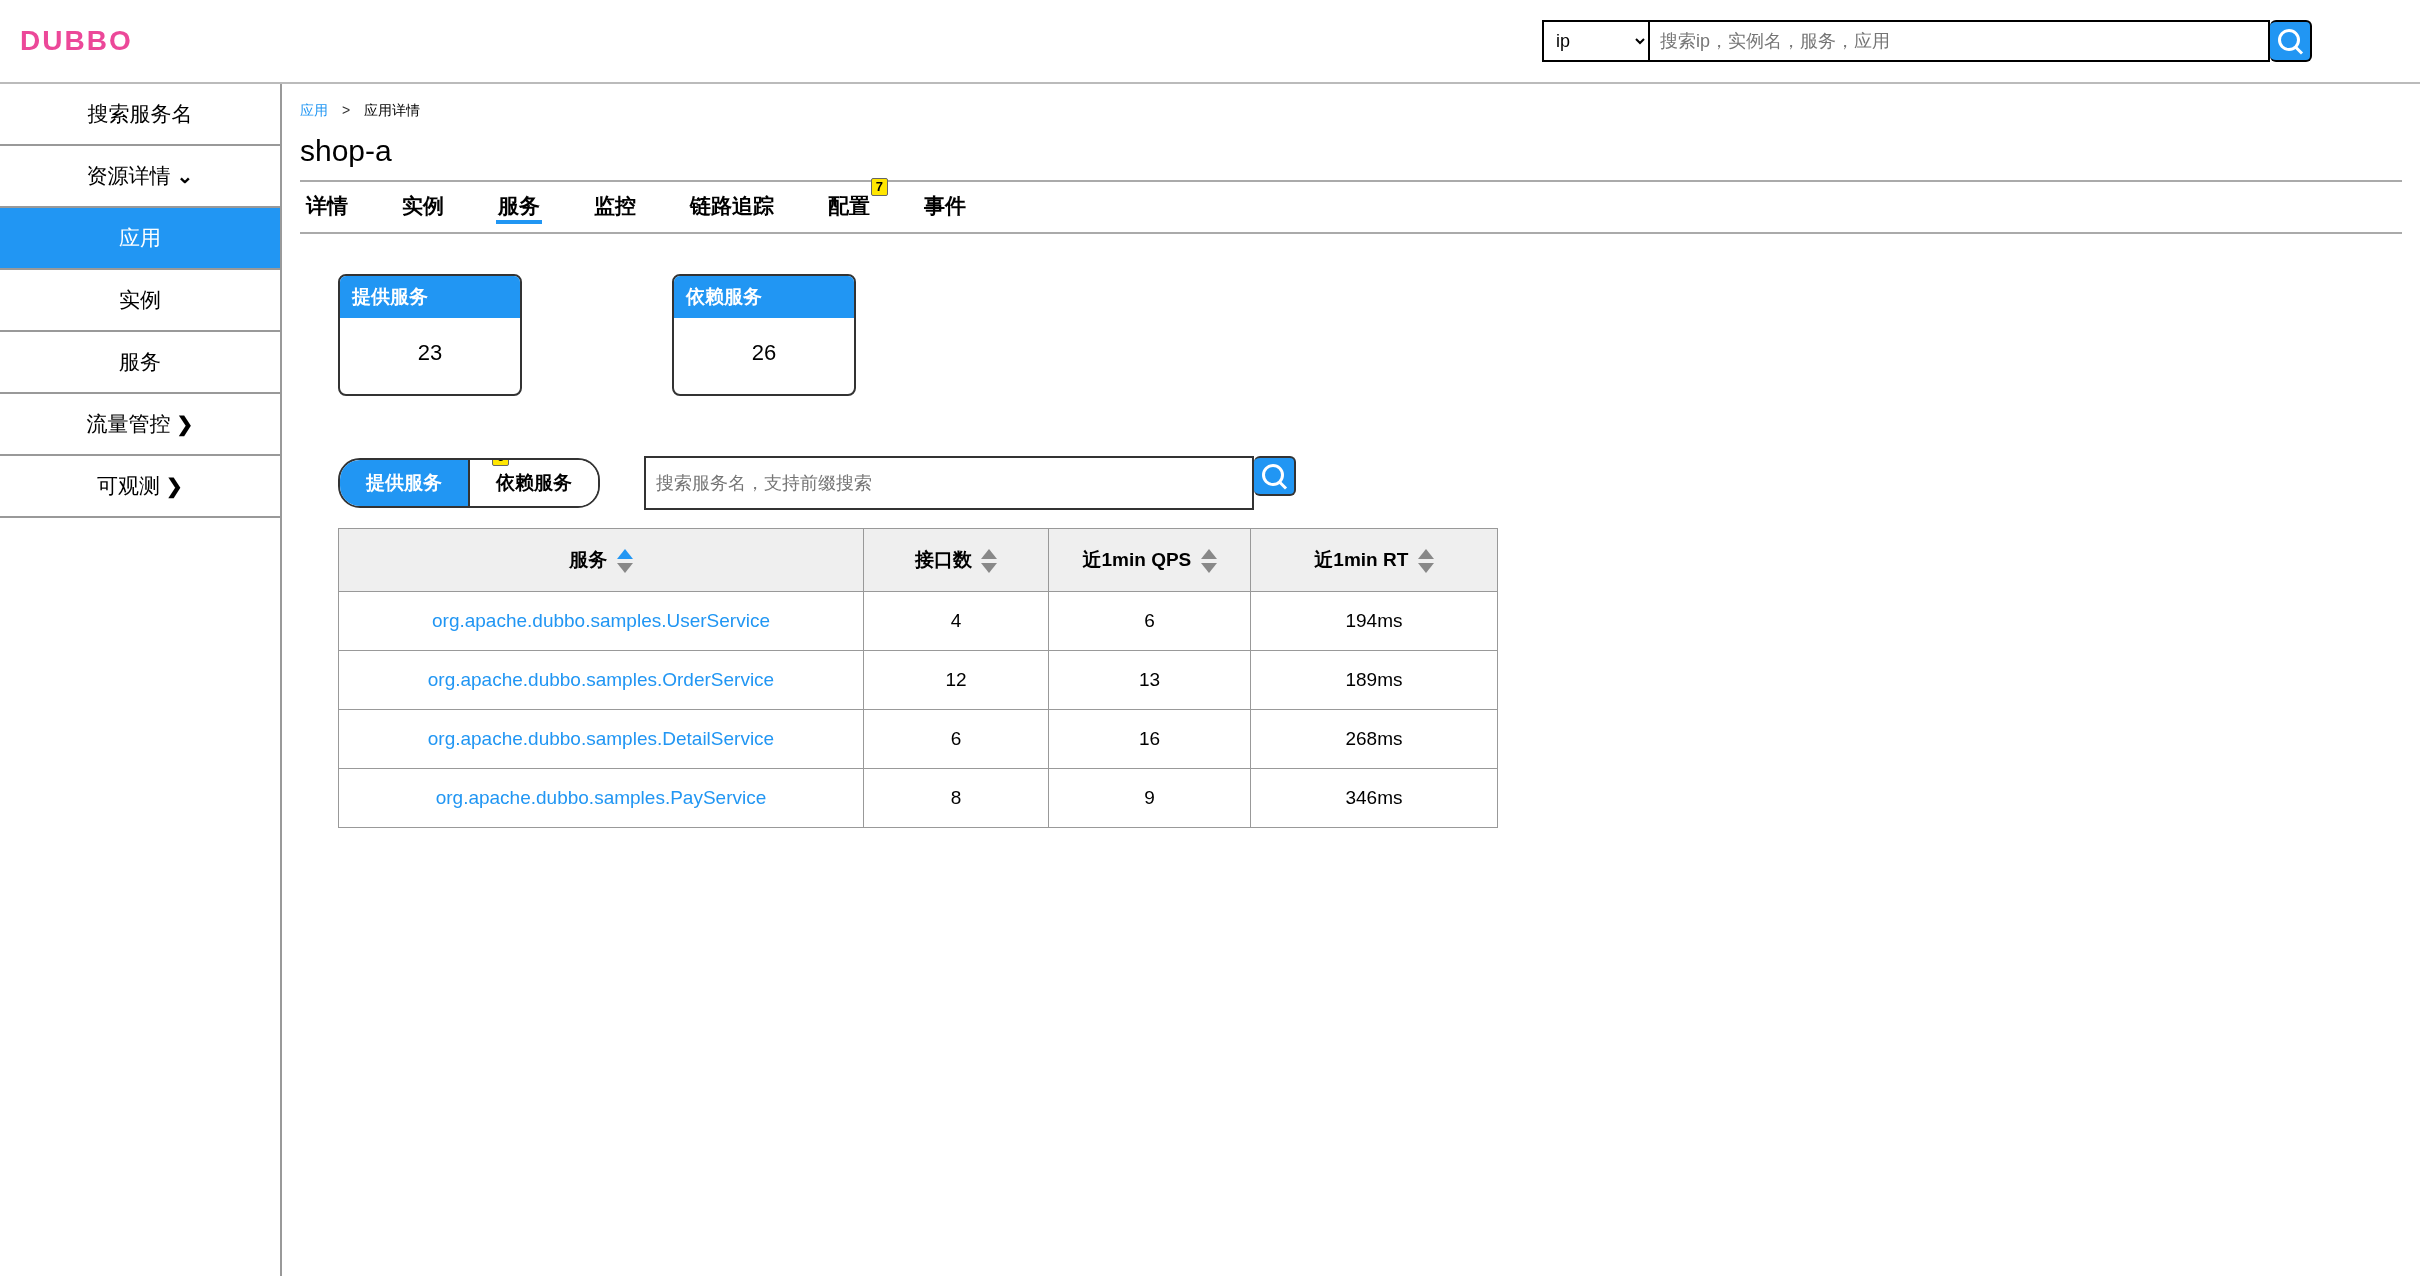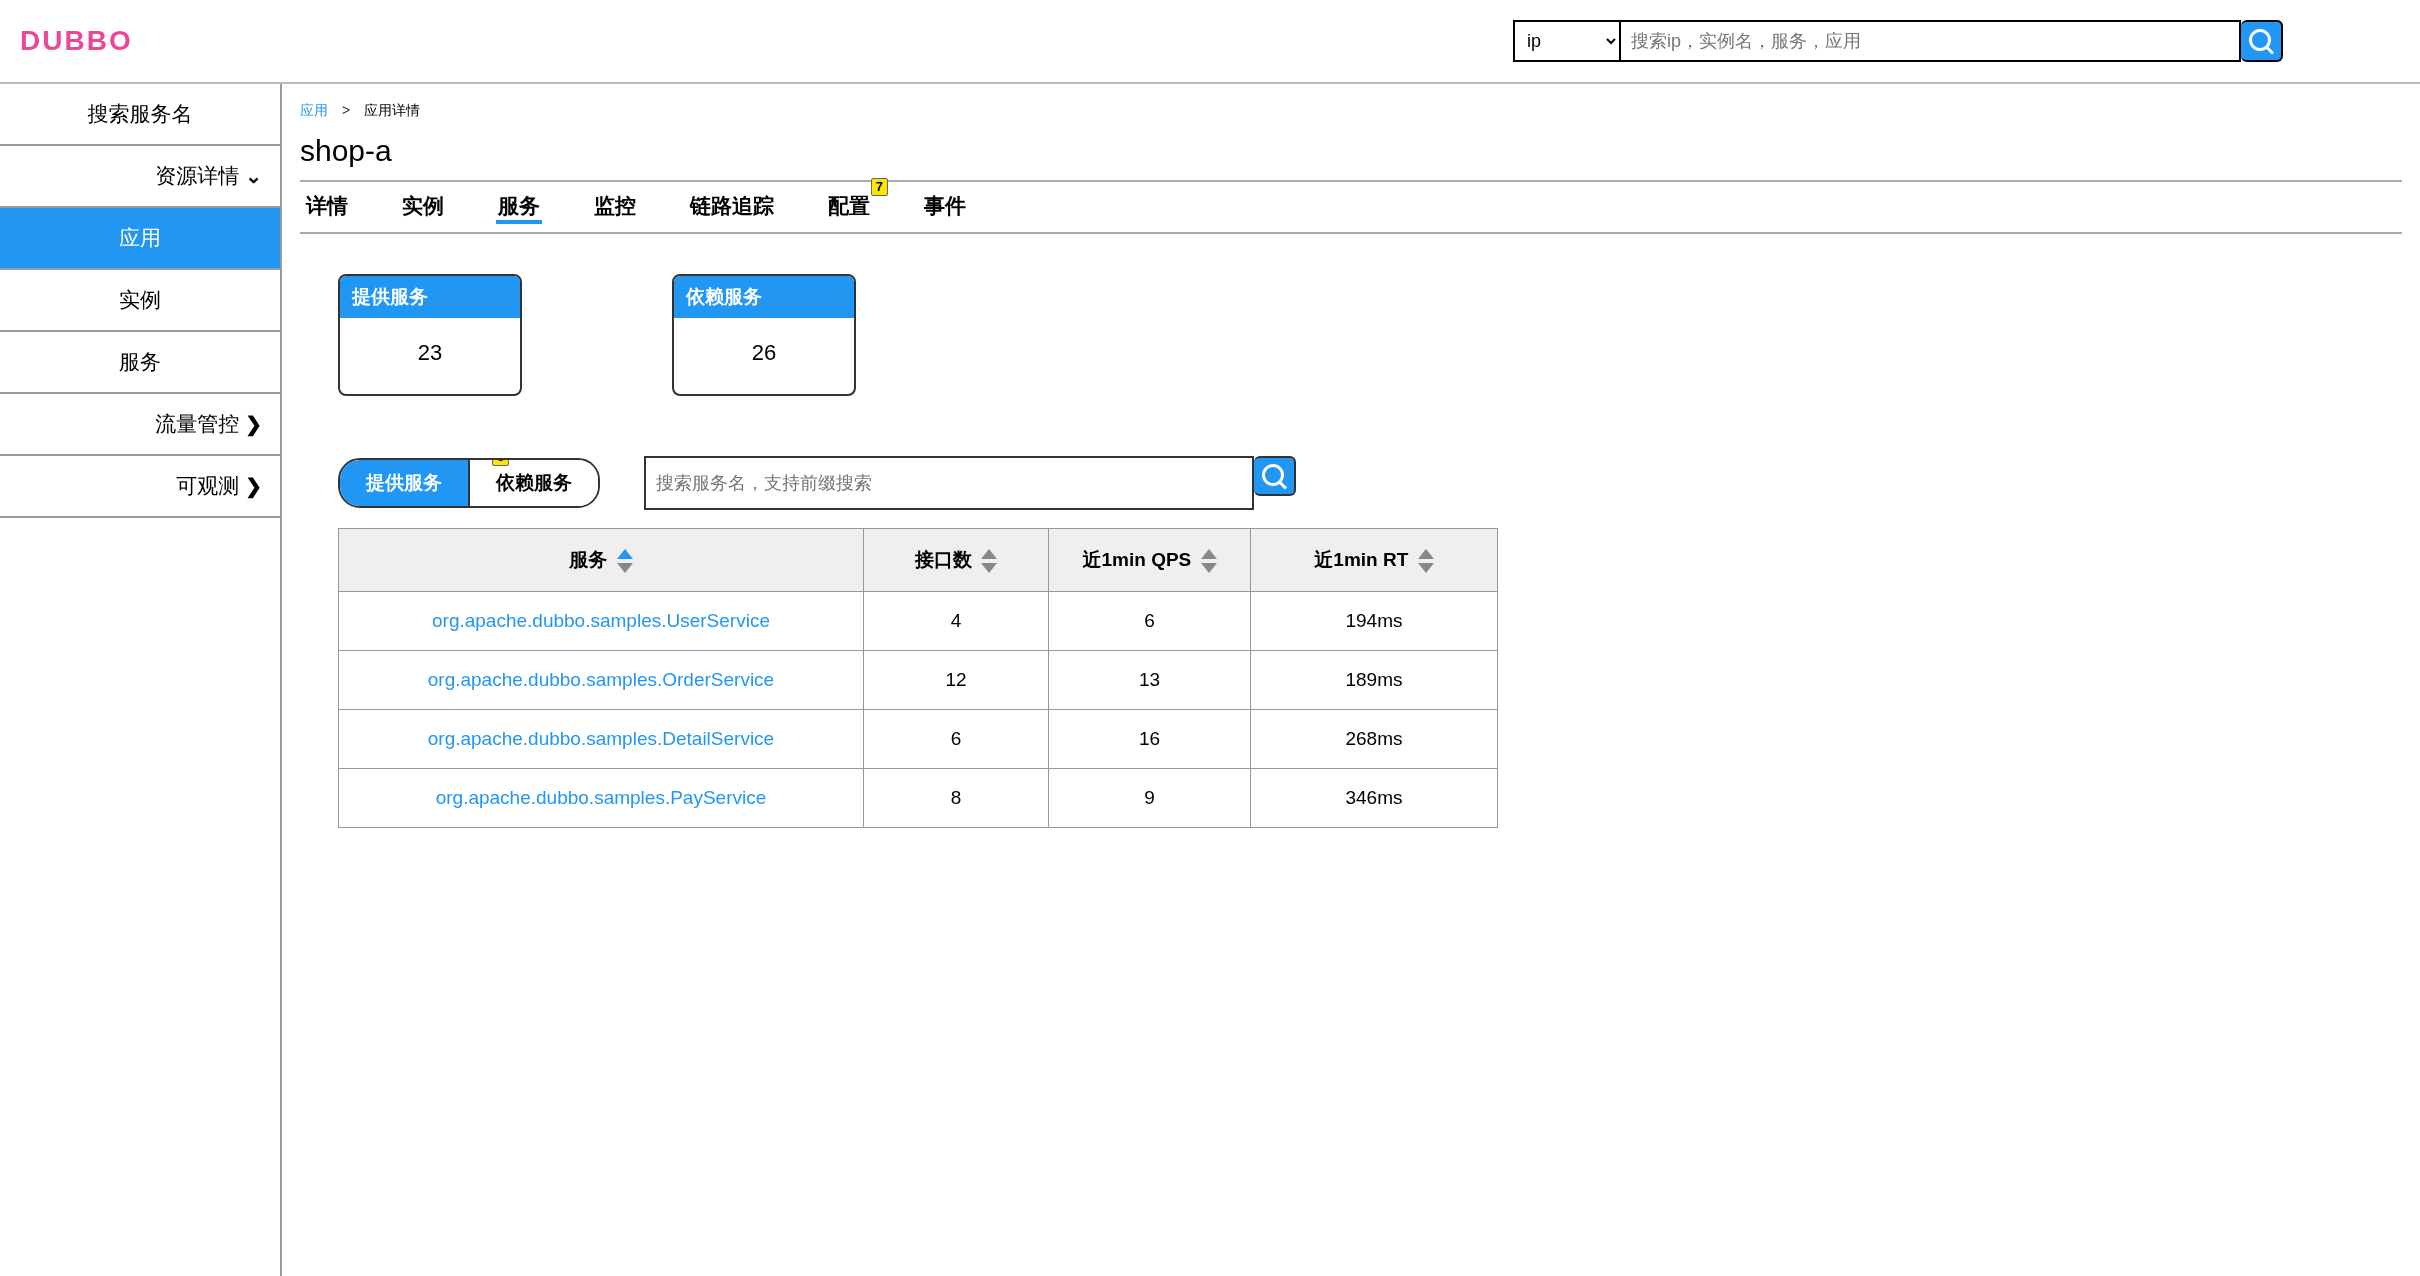--- a/index.html
+++ b/index.html
@@ -17,21 +17,21 @@
   font-size: 28px;
   font-weight: 900;
   color: #ec4899;
   letter-spacing: 2px;
   font-family: Liberation Sans, sans-serif;
 }
 .header-search {
   display: flex;
   align-items: center;
   margin-left: auto;
-  margin-right: 117px;
+  margin-right: 88px;
   justify-content: center;
 }
 .search-select {
   height: 42px;
   width: 108px;
   border: 2px solid #000;
   font-size: 18px;
   padding: 0 8px;
   background: #fff;
 }
@@ -72,21 +72,21 @@
   height: 62px;
   border-bottom: 2px solid #999;
   display: flex;
   align-items: center;
   justify-content: center;
   font-size: 21px;
   cursor: pointer;
   position: relative;
   padding: 0 18px;
 }
-.sidebar-item.left-align { justify-content: flex-end; }
+.sidebar-item.left-align { justify-content: center; }
 .sidebar-item.active { background: #2196f3; color: #fff; }
 .sidebar-item .chevron { margin-left: 6px; font-size: 20px; font-weight: 900; }
 
 .main { flex: 1; padding: 18px 18px 0 18px; }
 
 
 .breadcrumb { font-size: 14px; margin-bottom: 14px; }
 .breadcrumb .bc-link { color: #2196f3; }
 .breadcrumb .bc-sep { margin: 0 10px; color: #333; }
 

